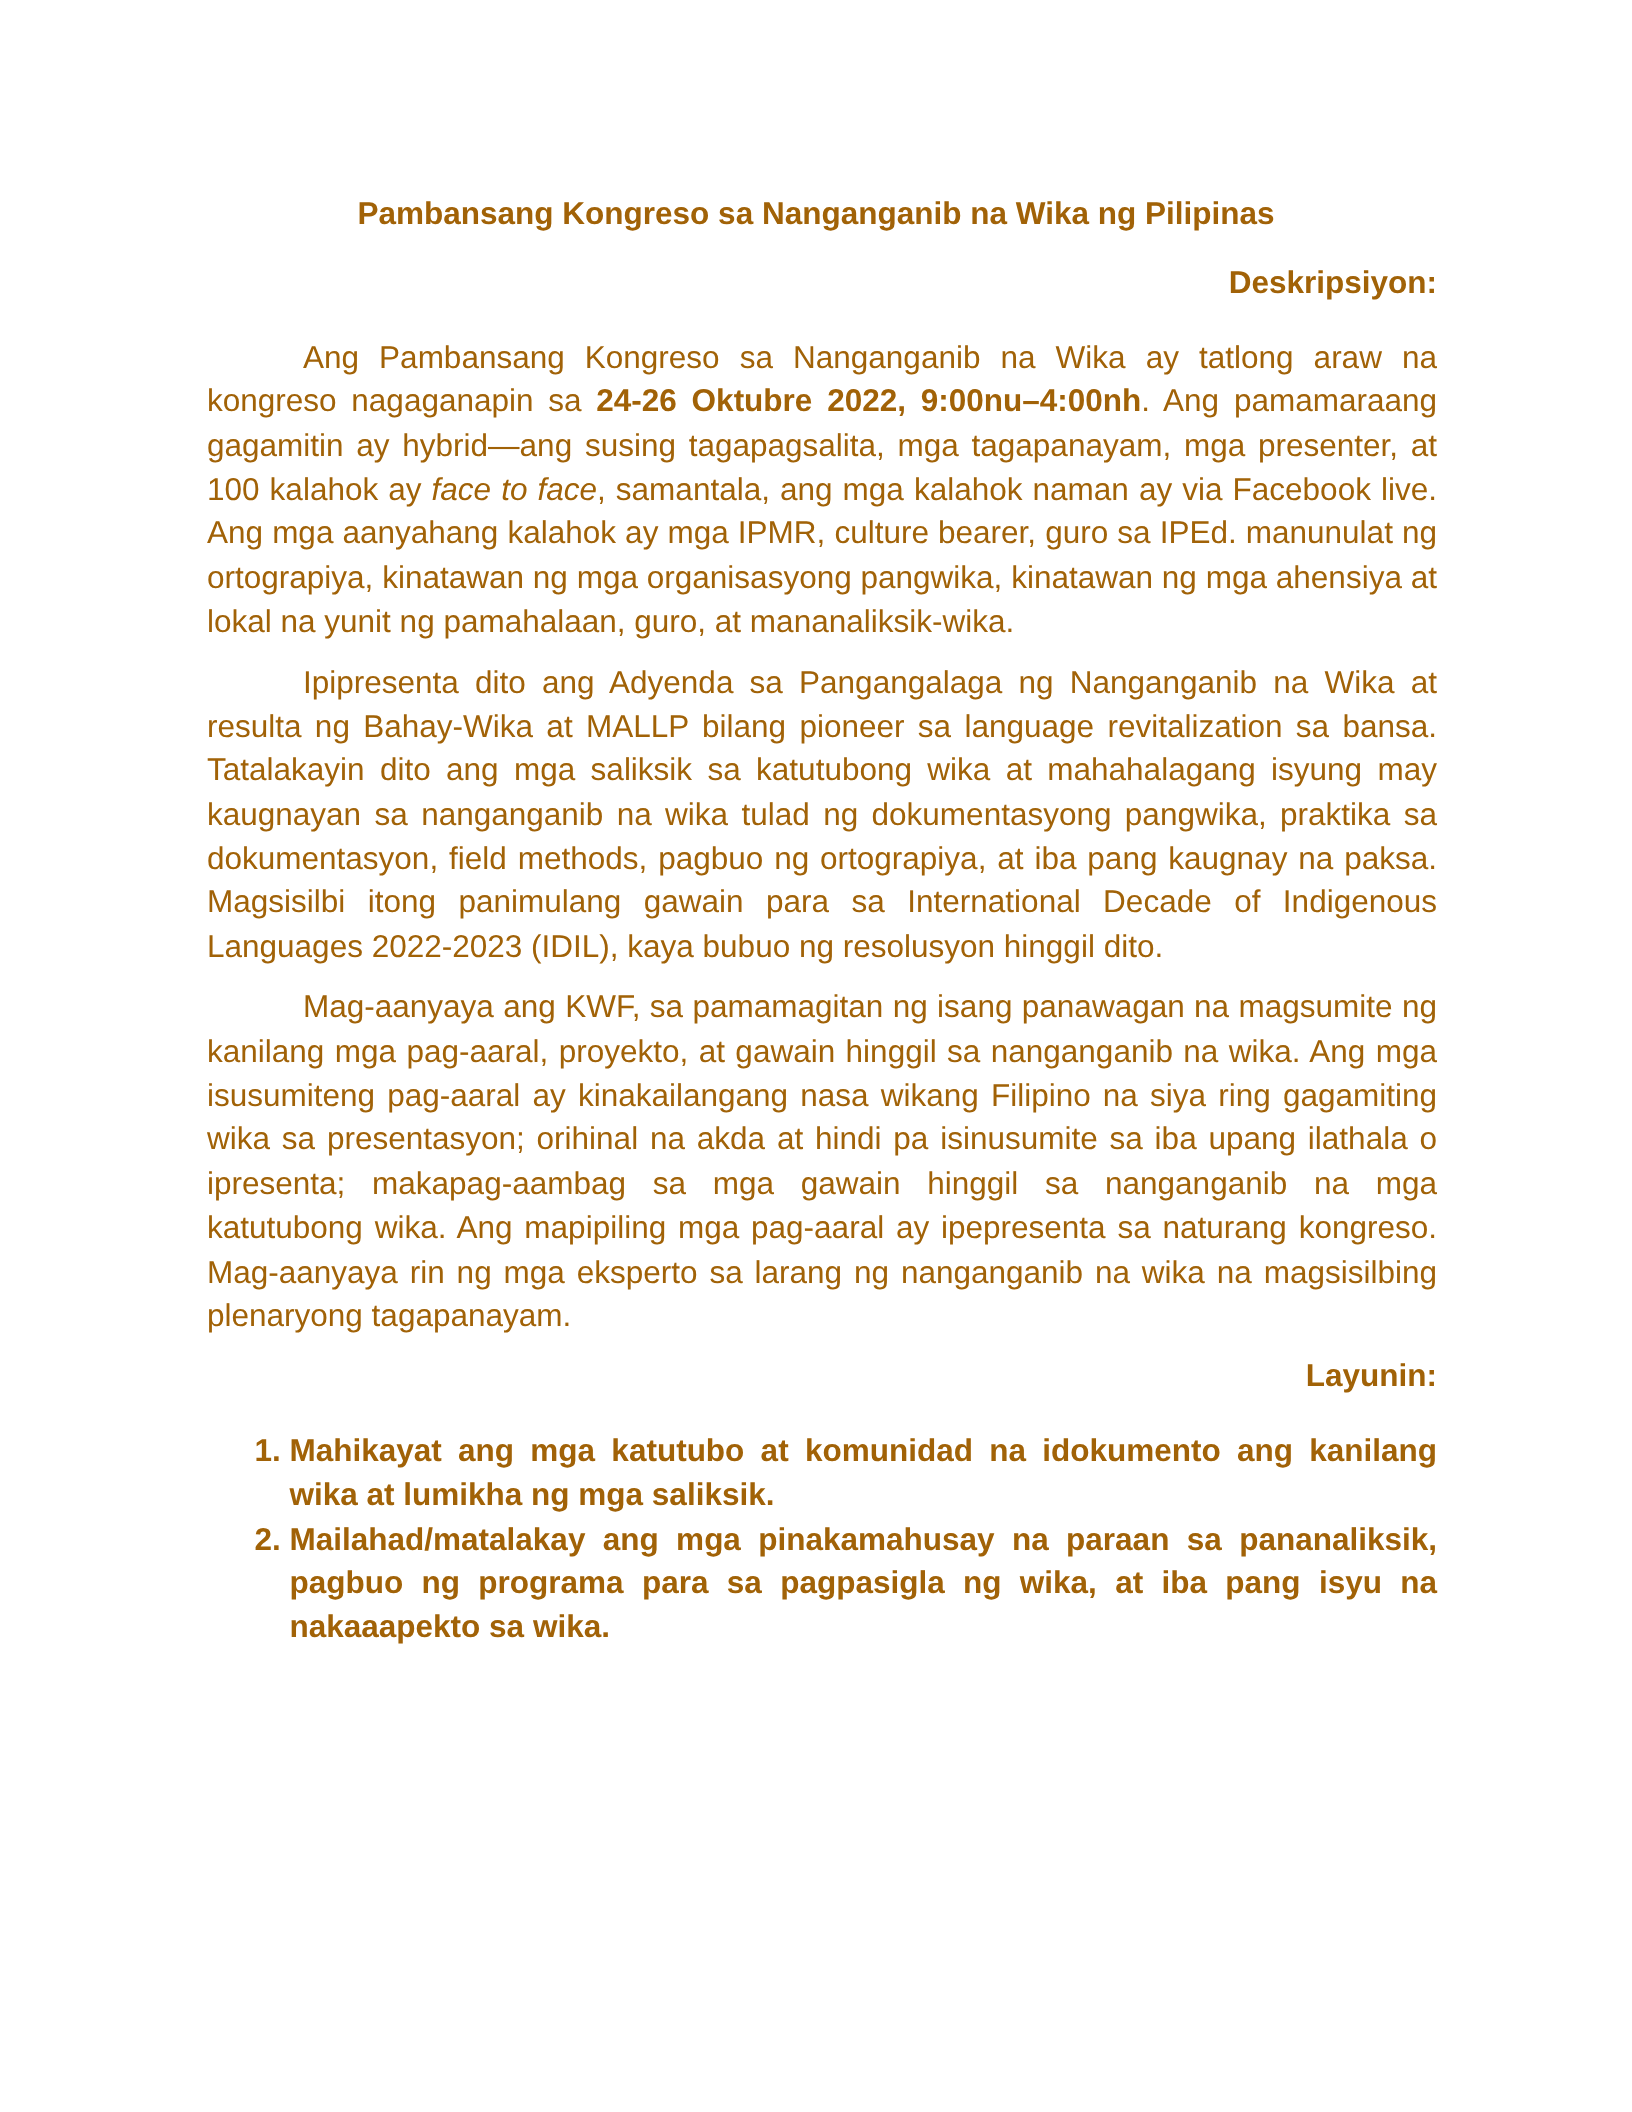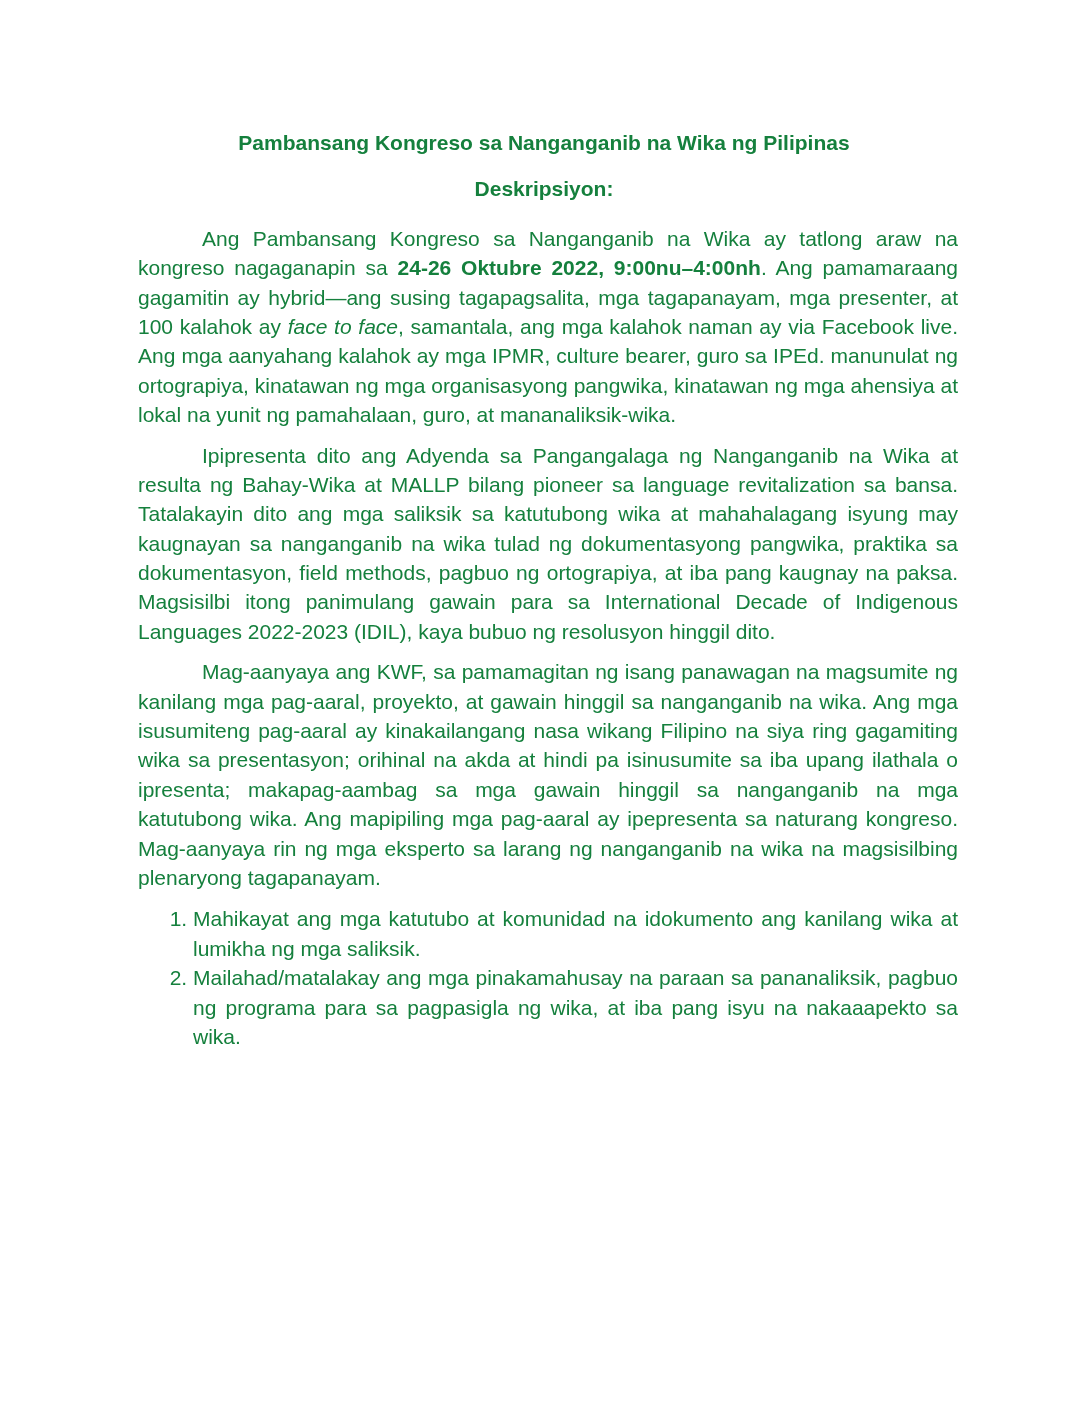--- a/index.html
+++ b/index.html
@@ -1,50 +1,51 @@
 <!DOCTYPE html>
 <html><head>
 <meta charset="utf-8">
 <style>
   * { margin: 0; padding: 0; box-sizing: border-box; }
   html, body { background: #ffffff; }
   .page {
     width: 1088px;
     height: 1408px;
     background: #ffffff;
-    color: #15803d;
+    color: #a16207;
     font-family: "Liberation Sans", "DejaVu Sans", sans-serif;
     font-size: 21px;
     line-height: 1.4;
     padding: 128px 130px 40px 130px;
     overflow: hidden;
   }
   .doc-title {
     font-size: 21px;
     font-weight: bold;
     text-align: center;
     margin: 0 0 17px 0;
   }
   .doc-heading {
     font-size: 21px;
     font-weight: bold;
-    text-align: center;
+    text-align: right;
     margin: 0 0 20px 0;
   }
   .para {
     text-align: justify;
     text-indent: 64px;
     margin: 0 0 11px 8px;
   }
   .run-bold { font-weight: bold; }
   .run-italic { font-style: italic; }
   ol.objectives {
     margin: 12px 0 0 0;
     padding-left: 63px;
     list-style-position: outside;
+    font-weight: bold;
   }
   ol.objectives li {
     text-align: justify;
     padding-left: 0px;
     margin: 0;
   }
 </style>
 </head>
 <body>
 
@@ -53,19 +54,20 @@
   <h1 class="doc-title">Pambansang Kongreso sa Nanganganib na Wika ng Pilipinas</h1>
 
   <h2 class="doc-heading">Deskripsiyon:</h2>
 
   <p class="para"><span>Ang Pambansang Kongreso sa Nanganganib na Wika ay tatlong araw na kongreso nagaganapin sa </span><span class="run-bold">24-26 Oktubre 2022, 9:00nu–4:00nh</span><span>.  Ang pamamaraang gagamitin ay hybrid—ang susing tagapagsalita, mga tagapanayam, mga presenter, at 100 kalahok ay </span><span class="run-italic">face to face</span><span>, samantala, ang mga kalahok naman ay via Facebook live. Ang mga aanyahang kalahok ay mga IPMR, culture bearer, guro sa IPEd. manunulat ng ortograpiya, kinatawan ng mga organisasyong pangwika, kinatawan ng mga ahensiya at lokal na yunit ng pamahalaan, guro, at mananaliksik-wika.</span></p>
 
   <p class="para"><span>Ipipresenta dito ang Adyenda sa Pangangalaga ng Nanganganib na Wika at resulta ng Bahay-Wika at MALLP bilang pioneer sa language revitalization sa bansa. Tatalakayin dito ang mga saliksik sa katutubong wika at mahahalagang isyung may kaugnayan sa nanganganib na wika tulad ng dokumentasyong pangwika, praktika sa dokumentasyon, field methods, pagbuo ng ortograpiya, at iba pang kaugnay na paksa. Magsisilbi itong panimulang gawain para sa International Decade of Indigenous Languages 2022-2023 (IDIL), kaya bubuo ng resolusyon hinggil dito.</span></p>
 
   <p class="para"><span>Mag-aanyaya ang KWF, sa pamamagitan ng isang panawagan na magsumite ng kanilang mga pag-aaral, proyekto, at gawain hinggil sa nanganganib na wika.  Ang mga isusumiteng pag-aaral ay kinakailangang nasa wikang Filipino na siya ring gagamiting wika sa presentasyon; orihinal na akda at hindi pa isinusumite sa iba upang ilathala o ipresenta; makapag-aambag sa mga gawain hinggil sa nanganganib na mga katutubong wika.  Ang mapipiling mga pag-aaral ay ipepresenta sa naturang kongreso.   Mag-aanyaya rin ng mga eksperto sa larang ng nanganganib na wika na magsisilbing plenaryong tagapanayam.</span></p>
 
+  <h2 class="doc-heading" style="margin-top:9px;">Layunin:</h2>
 
   <ol class="objectives">
     <li><span>Mahikayat ang mga katutubo at komunidad na idokumento ang kanilang wika at lumikha ng mga saliksik.</span></li>
     <li><span>Mailahad/matalakay ang mga pinakamahusay na paraan sa pananaliksik, pagbuo ng programa para sa pagpasigla ng wika, at iba pang isyu na nakaaapekto sa wika.</span></li>
   </ol>
 
 </div>
 
 </body></html>

